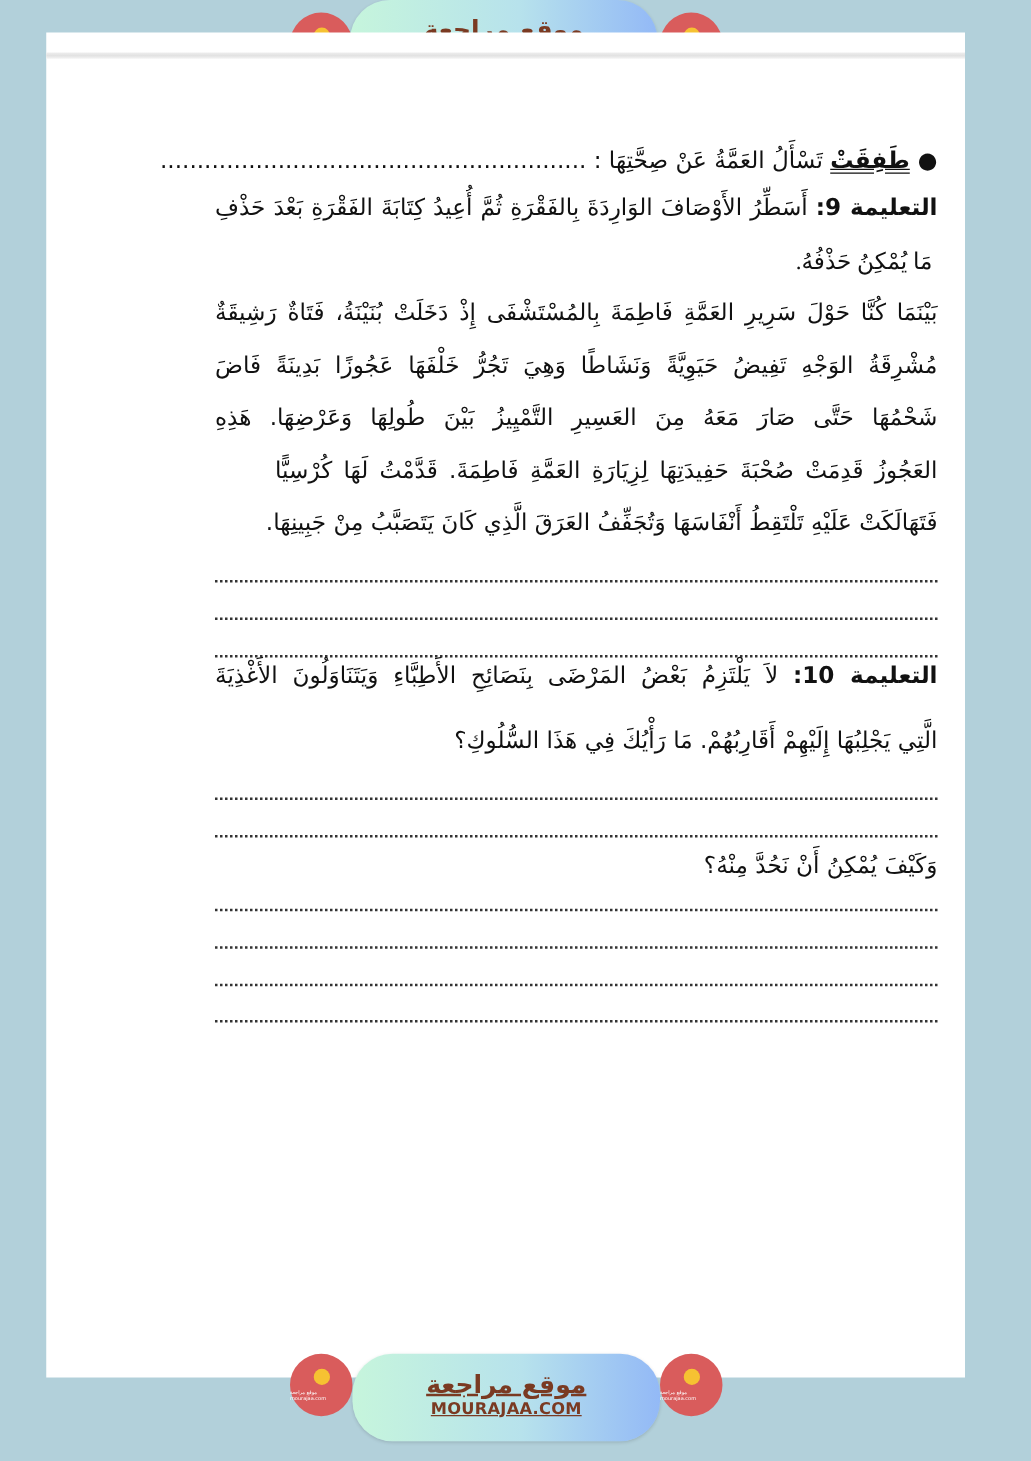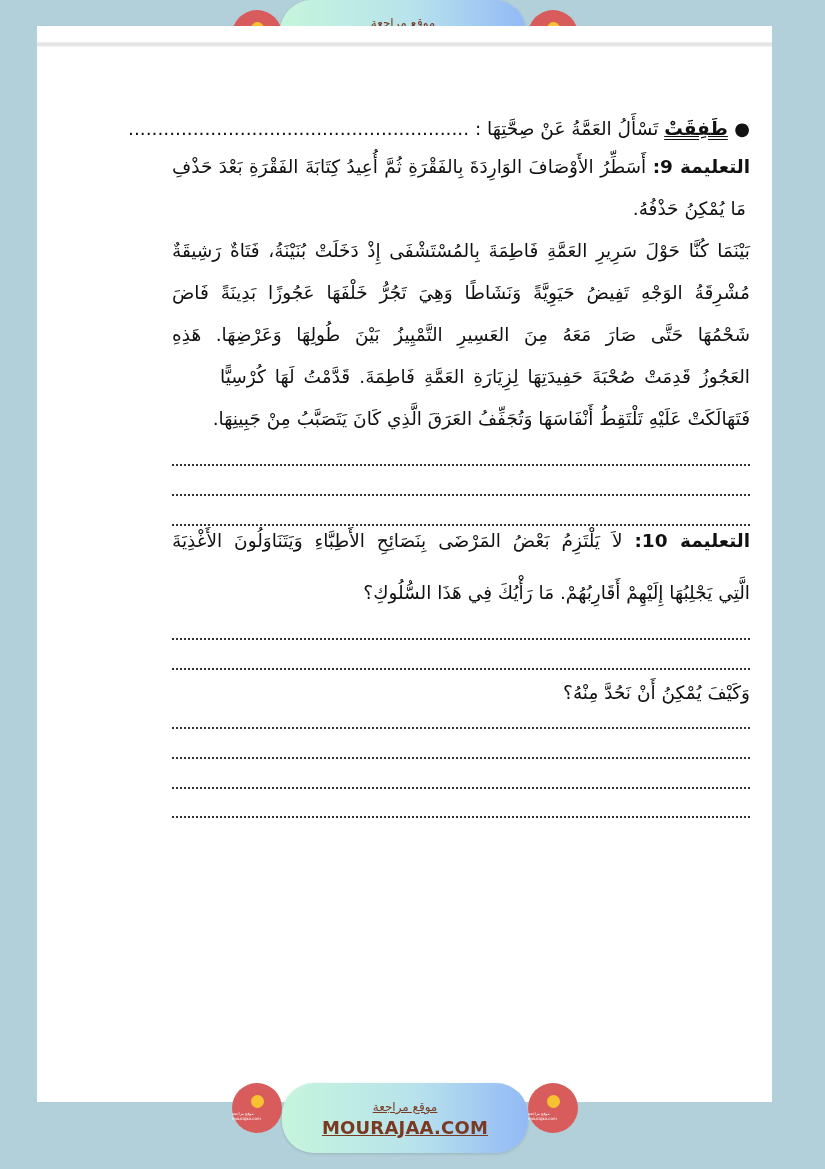--- a/index.html
+++ b/index.html
@@ -16,25 +16,25 @@
     position:absolute; left:0; top:16px; width:100%; height:5px;
     background:linear-gradient(#eeeeee,#e2e2e2,#f4f4f4);
   }
   .banner {
     position:absolute; width:246px; height:70px; border-radius:32px;
     background:linear-gradient(90deg,#c6f5dc 0%,#b7e2ec 55%,#93b9f6 100%);
     display:flex; flex-direction:column; align-items:center; justify-content:center;
     box-shadow:0 1px 3px rgba(0,0,0,0.15);
   }
   .banner .ar {
-    font-family:"DejaVu Sans", sans-serif; font-weight:normal; font-size:12px;
+    font-family:"DejaVu Sans", sans-serif; font-weight:bold; font-size:20px;
     color:#7a3a22; text-decoration:underline; line-height:20px; direction:rtl;
   }
   .banner .en {
-    font-family:"DejaVu Sans", sans-serif; font-weight:bold; font-size:18px;
+    font-family:"DejaVu Sans", sans-serif; font-weight:bold; font-size:13px;
     color:#7a3a22; text-decoration:underline; line-height:22px; letter-spacing:0.2px;
   }
   .badge {
     position:absolute; width:50px; height:50px; border-radius:50%;
     background:#d95c5c; display:flex; flex-direction:column; align-items:center; justify-content:center;
   }
   .badge .dot {
     width:13px; height:13px; border-radius:50%; background:#f6c232;
     display:flex; align-items:center; justify-content:center;
     font-size:5px; color:#7a3a22; font-weight:bold; margin-bottom:3px;
@@ -81,21 +81,21 @@
 <div class="content">
 
   <div class="line bold" style="top:8px;">
     <span class="bullet">●</span>
     <span class="dbl-underline">طَفِقَتْ</span><span style="font-weight:normal"> تَسْأَلُ العَمَّةُ عَنْ صِحَّتِهَا : </span><span style="font-weight:normal; letter-spacing:-1px;">..........................................................</span>
   </div>
 
   <div class="line just" style="top:46px;">
     <span class="bold">التعليمة 9:</span><span> أَسَطِّرُ الأَوْصَافَ الوَارِدَةَ بِالفَقْرَةِ ثُمَّ أُعِيدُ كِتَابَةَ الفَقْرَةِ بَعْدَ حَذْفِ</span>
   </div>
-  <div class="line" style="top:88px; right:4px;">مَا يُمْكِنُ حَذْفُهُ.</div>
+  <div class="line" style="top:88px; right:4px;font-family:Liberation Serif, serif;">مَا يُمْكِنُ حَذْفُهُ.</div>
 
   <div class="line just" style="top:130px;">بَيْنَمَا كُنَّا حَوْلَ سَرِيرِ العَمَّةِ فَاطِمَةَ بِالمُسْتَشْفَى إِذْ دَخَلَتْ بُنَيْنَةُ، فَتَاةٌ رَشِيقَةٌ</div>
   <div class="line just" style="top:172px;">مُشْرِقَةُ الوَجْهِ تَفِيضُ حَيَوِيَّةً وَنَشَاطًا وَهِيَ تَجُرُّ خَلْفَهَا عَجُوزًا بَدِينَةً فَاضَ</div>
   <div class="line just" style="top:214px;">شَحْمُهَا حَتَّى صَارَ مَعَهُ مِنَ العَسِيرِ التَّمْيِيزُ بَيْنَ طُولِهَا وَعَرْضِهَا. هَذِهِ</div>
   <div class="line just" style="top:256px;margin-left:48px;">العَجُوزُ قَدِمَتْ صُحْبَةَ حَفِيدَتِهَا لِزِيَارَةِ العَمَّةِ فَاطِمَةَ. قَدَّمْتُ لَهَا كُرْسِيًّا</div>
   <div class="line" style="top:298px;">فَتَهَالَكَتْ عَلَيْهِ تَلْتَقِطُ أَنْفَاسَهَا وَتُجَفِّفُ العَرَقَ الَّذِي كَانَ يَتَصَبَّبُ مِنْ جَبِينِهَا.</div>
 
   <div class="dots" style="top:354px;"></div>
   <div class="dots" style="top:384px;"></div>
   <div class="dots" style="top:414px;"></div>

